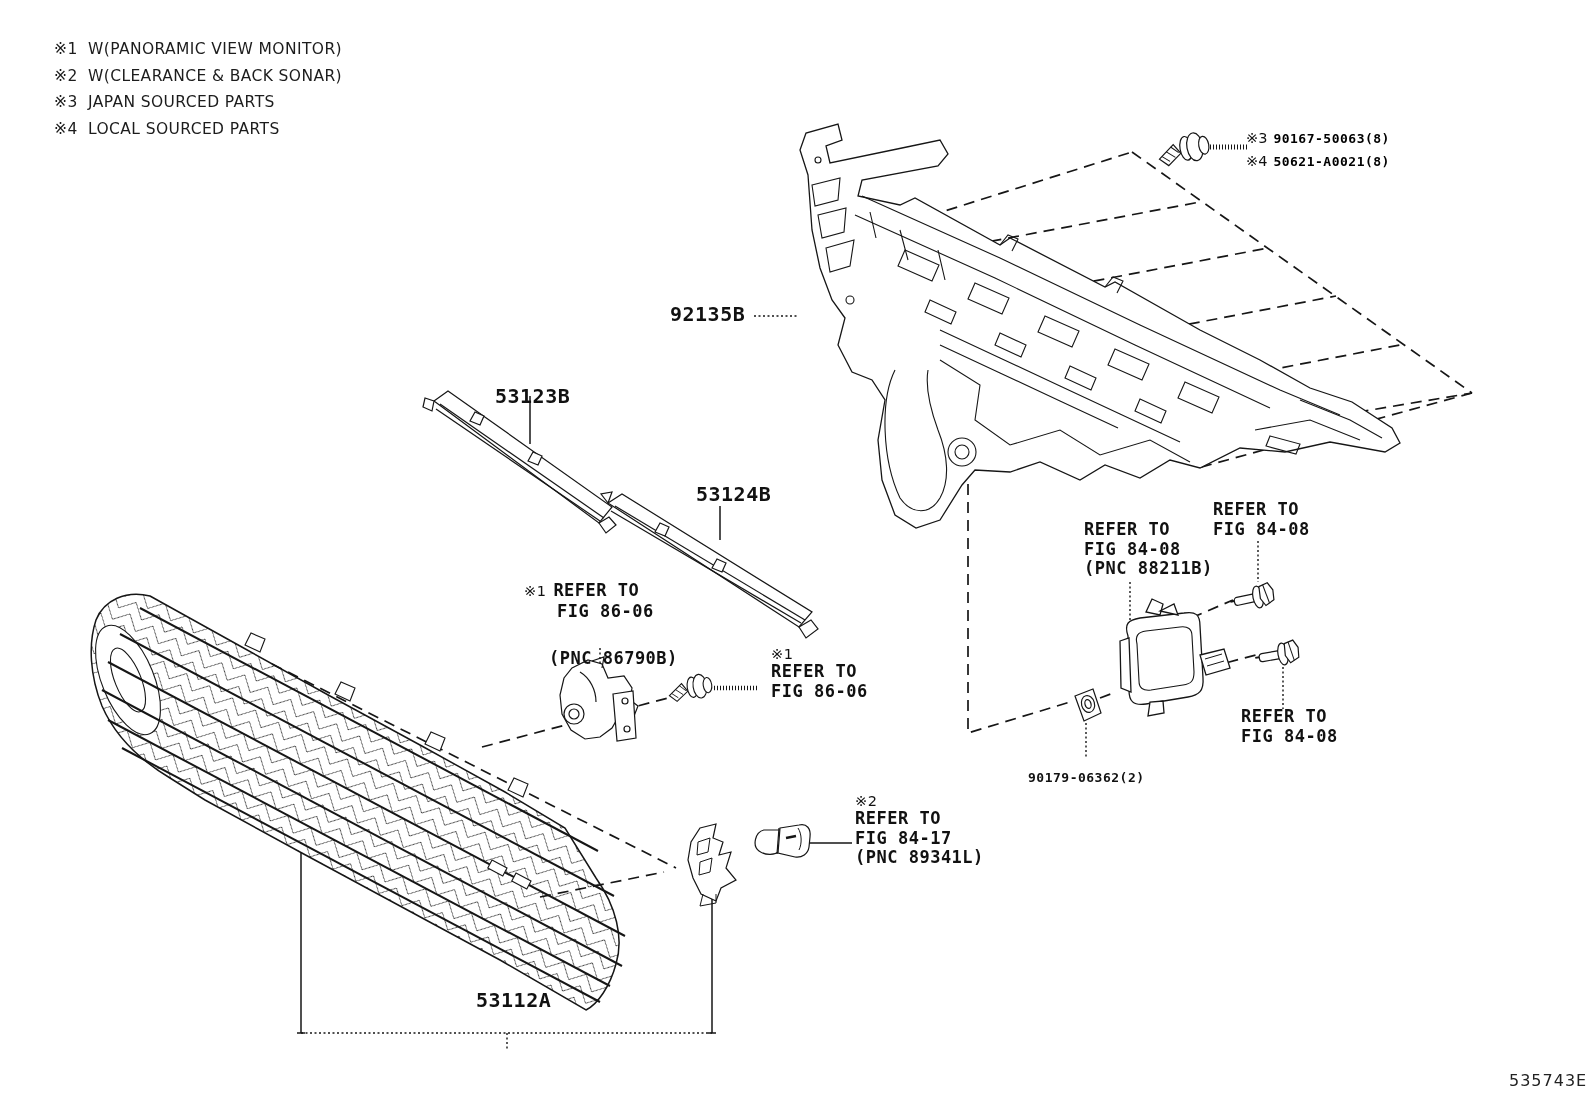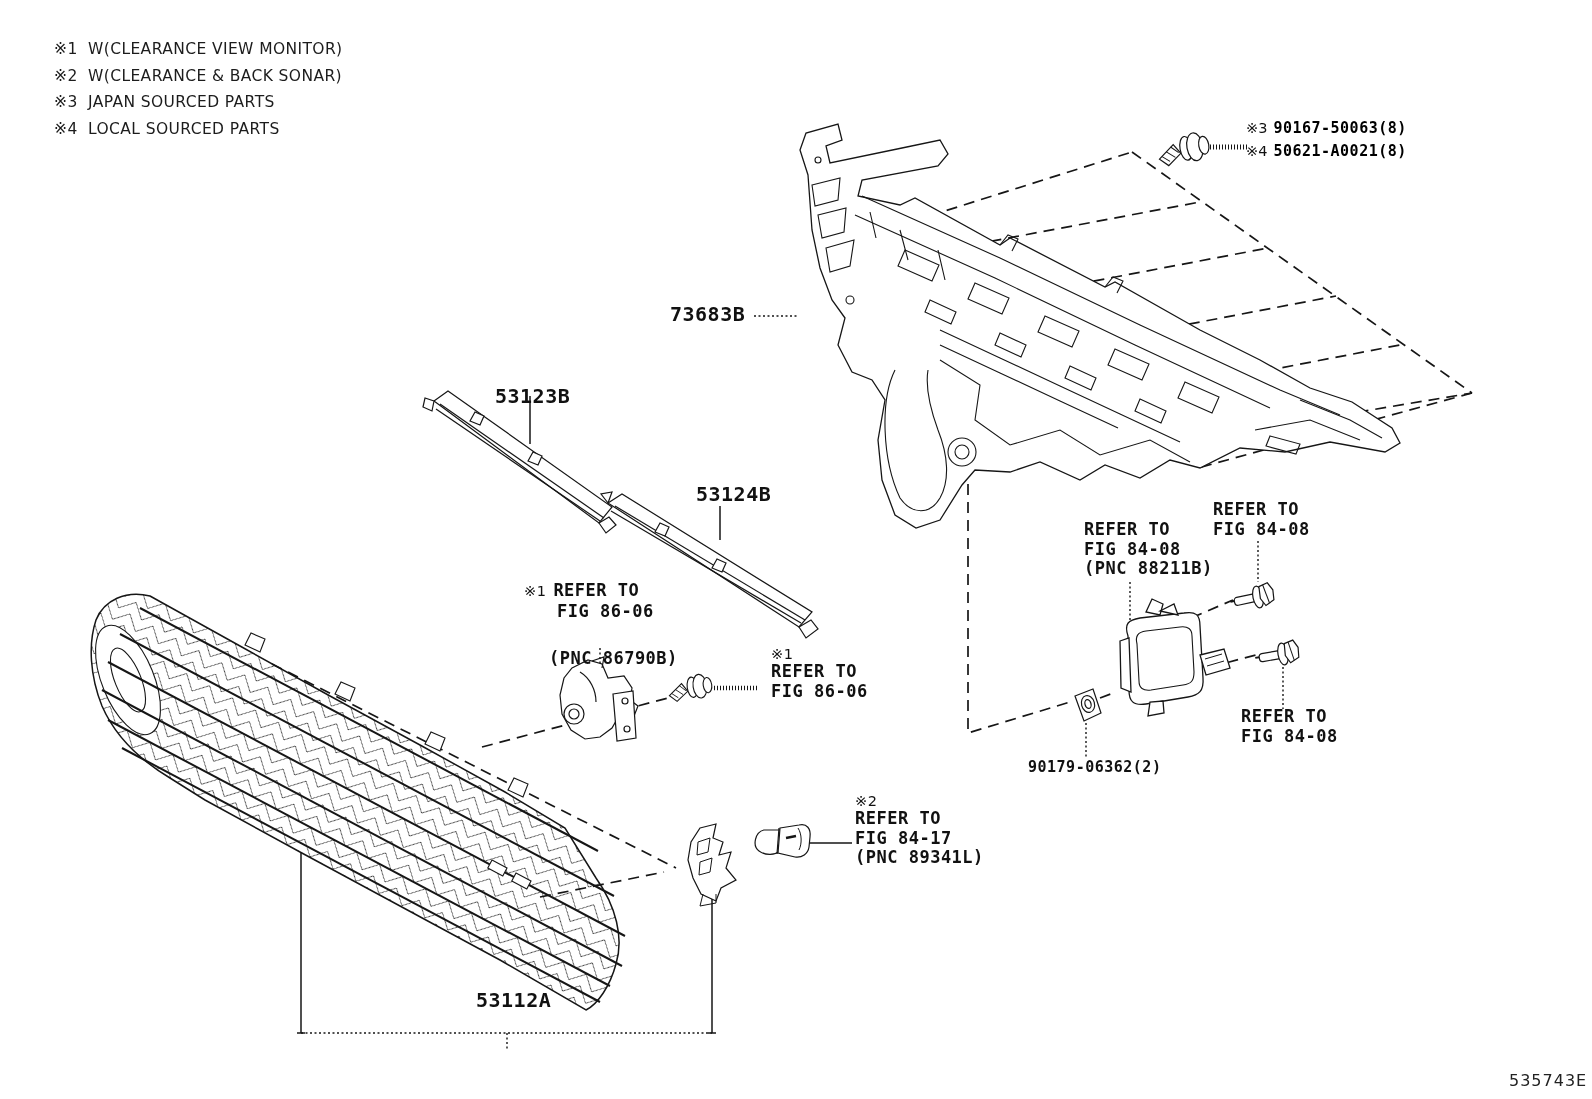--- a/index.html
+++ b/index.html
@@ -1,21 +1,21 @@
 <!DOCTYPE html>
 <html><head>
 <meta charset="utf-8">
 <style>
   html,body{margin:0;padding:0;background:#fff;}
   .stage{position:relative;width:1592px;height:1099px;background:#fff;overflow:hidden;
          font-family:"DejaVu Sans Mono", monospace;}
   .stage svg{position:absolute;left:0;top:0;}
   .lbl{position:absolute;color:#111;white-space:nowrap;}
   .pn{font-size:20px;font-weight:bold;letter-spacing:0.5px;}
-  .pn-sm{font-size:15px;font-weight:bold;letter-spacing:0.5px;}
+  .pn-sm{font-size:13px;font-weight:bold;letter-spacing:0.5px;margin-top:12px;}
   .ref{font-size:17px;font-weight:bold;line-height:19.5px;letter-spacing:0.5px;}
   .mark{font-family:"DejaVu Sans", sans-serif;font-weight:normal;font-size:14.5px;color:#111;}
   .markrow{height:17px;line-height:16px;}
   .row{display:flex;align-items:baseline;gap:7px;}
   .ind1{padding-left:33px;}
   .ind2{padding-left:25px;margin-top:28px;}
   .legend{position:absolute;left:54px;top:40px;font-family:"DejaVu Sans", sans-serif;
           font-size:15.5px;color:#1c1c1c;letter-spacing:0.4px;}
   .legend .lrow{height:26.5px;display:flex;align-items:baseline;}
   .legend .lmark{width:34px;}
@@ -247,21 +247,21 @@
 
   <g stroke="#161616" stroke-width="1.5">
     <path d="M297,1033 L305,1033"></path>
     <path d="M708,1033 L716,1033"></path>
   </g>
 </svg>
 
   <div class="legend">
     <div class="lrow">
         <span class="lmark">※1</span>
-        <span>W(CLEARANCE VIEW MONITOR)</span>
+        <span>W(PANORAMIC VIEW MONITOR)</span>
       </div>
     <div class="lrow">
         <span class="lmark">※2</span>
         <span>W(CLEARANCE &amp; BACK SONAR)</span>
       </div>
     <div class="lrow">
         <span class="lmark">※3</span>
         <span>JAPAN SOURCED PARTS</span>
       </div>
     <div class="lrow">
@@ -274,21 +274,21 @@
     <div class="srow">
         <span class="mark">※3</span>
         <span class="pn-sm lblx">90167-50063(8)</span>
       </div>
     <div class="srow">
         <span class="mark">※4</span>
         <span class="pn-sm">50621-A0021(8)</span>
       </div>
   </div>
 
-  <div class="lbl pn" style="left:670px;top:302px;">73683B</div>
+  <div class="lbl pn" style="left:670px;top:302px;">92135B</div>
   <div class="lbl pn" style="left:495px;top:384px;">53123B</div>
   <div class="lbl pn" style="left:696px;top:482px;">53124B</div>
   <div class="lbl pn" style="left:476px;top:988px;">53112A</div>
   <div class="lbl pn-sm" style="left:1028px;top:758px;text-align:center;">90179-06362(2)</div>
 
   <div class="lbl ref" style="left:524px;top:581px;">
     <div class="row">
         <span class="mark">※1</span>
         <span>REFER TO</span>
       </div>

